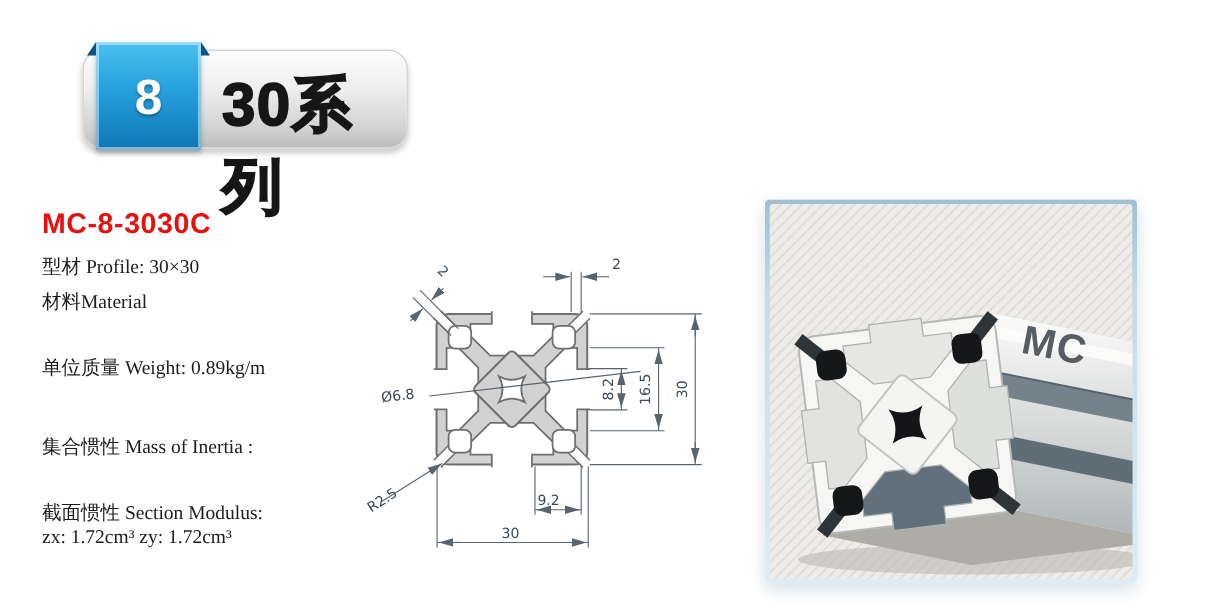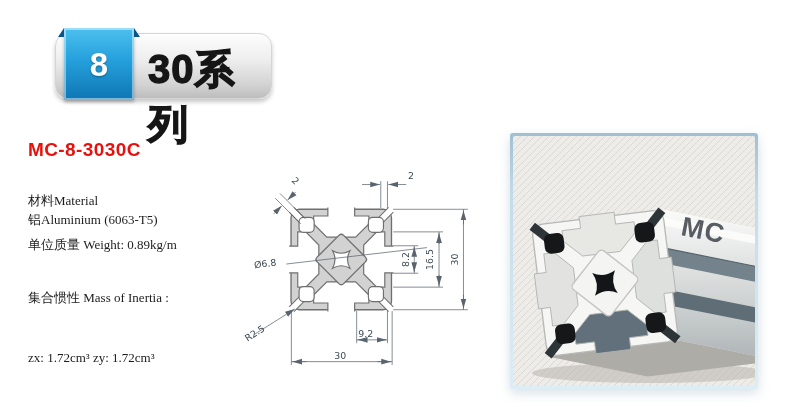--- a/index.html
+++ b/index.html
@@ -43,24 +43,25 @@
 
   <div class="badge-pill">
     <div class="ribbon">
       <span class="r-big">8</span>
     </div>
     <div class="series">30系列</div>
   </div>
 
   <div class="model-title" style="color: rgb(232, 16, 12); text-align: center;">MC-8-3030C</div>
   <div id="spec-lines">
+      <div class="spec-line" style="top: 1px;">型材 Profile: 30×30</div>
       <div class="spec-line" style="top: 24px;">材料Material</div>
-      <div class="spec-line" style="top: 43px;">铝Aluminium (6063-T5)</div>
       <div class="spec-line" style="top: 68px;">单位质量 Weight: 0.89kg/m</div>
       <div class="spec-line" style="top: 121px;">集合惯性 Mass of Inertia :</div>
+      <div class="spec-line" style="top: 165px;">截面惯性 Section Modulus:</div>
       <div class="spec-line" style="top: 182px;">zx: 1.72cm³  zy: 1.72cm³</div>
     </div>
 
   <svg id="drawing-svg" width="228" height="221" viewBox="-29 -33 68 66" xmlns="http://www.w3.org/2000/svg">
     <defs>
       <marker id="arw" markerUnits="userSpaceOnUse" markerWidth="3.2" markerHeight="2.4" refX="2.9" refY="1.1" orient="auto">
         <path d="M2.9,1.1 L0,0.25 L0,1.95 Z" fill="#5a646e"></path>
       </marker>
     </defs>
 

